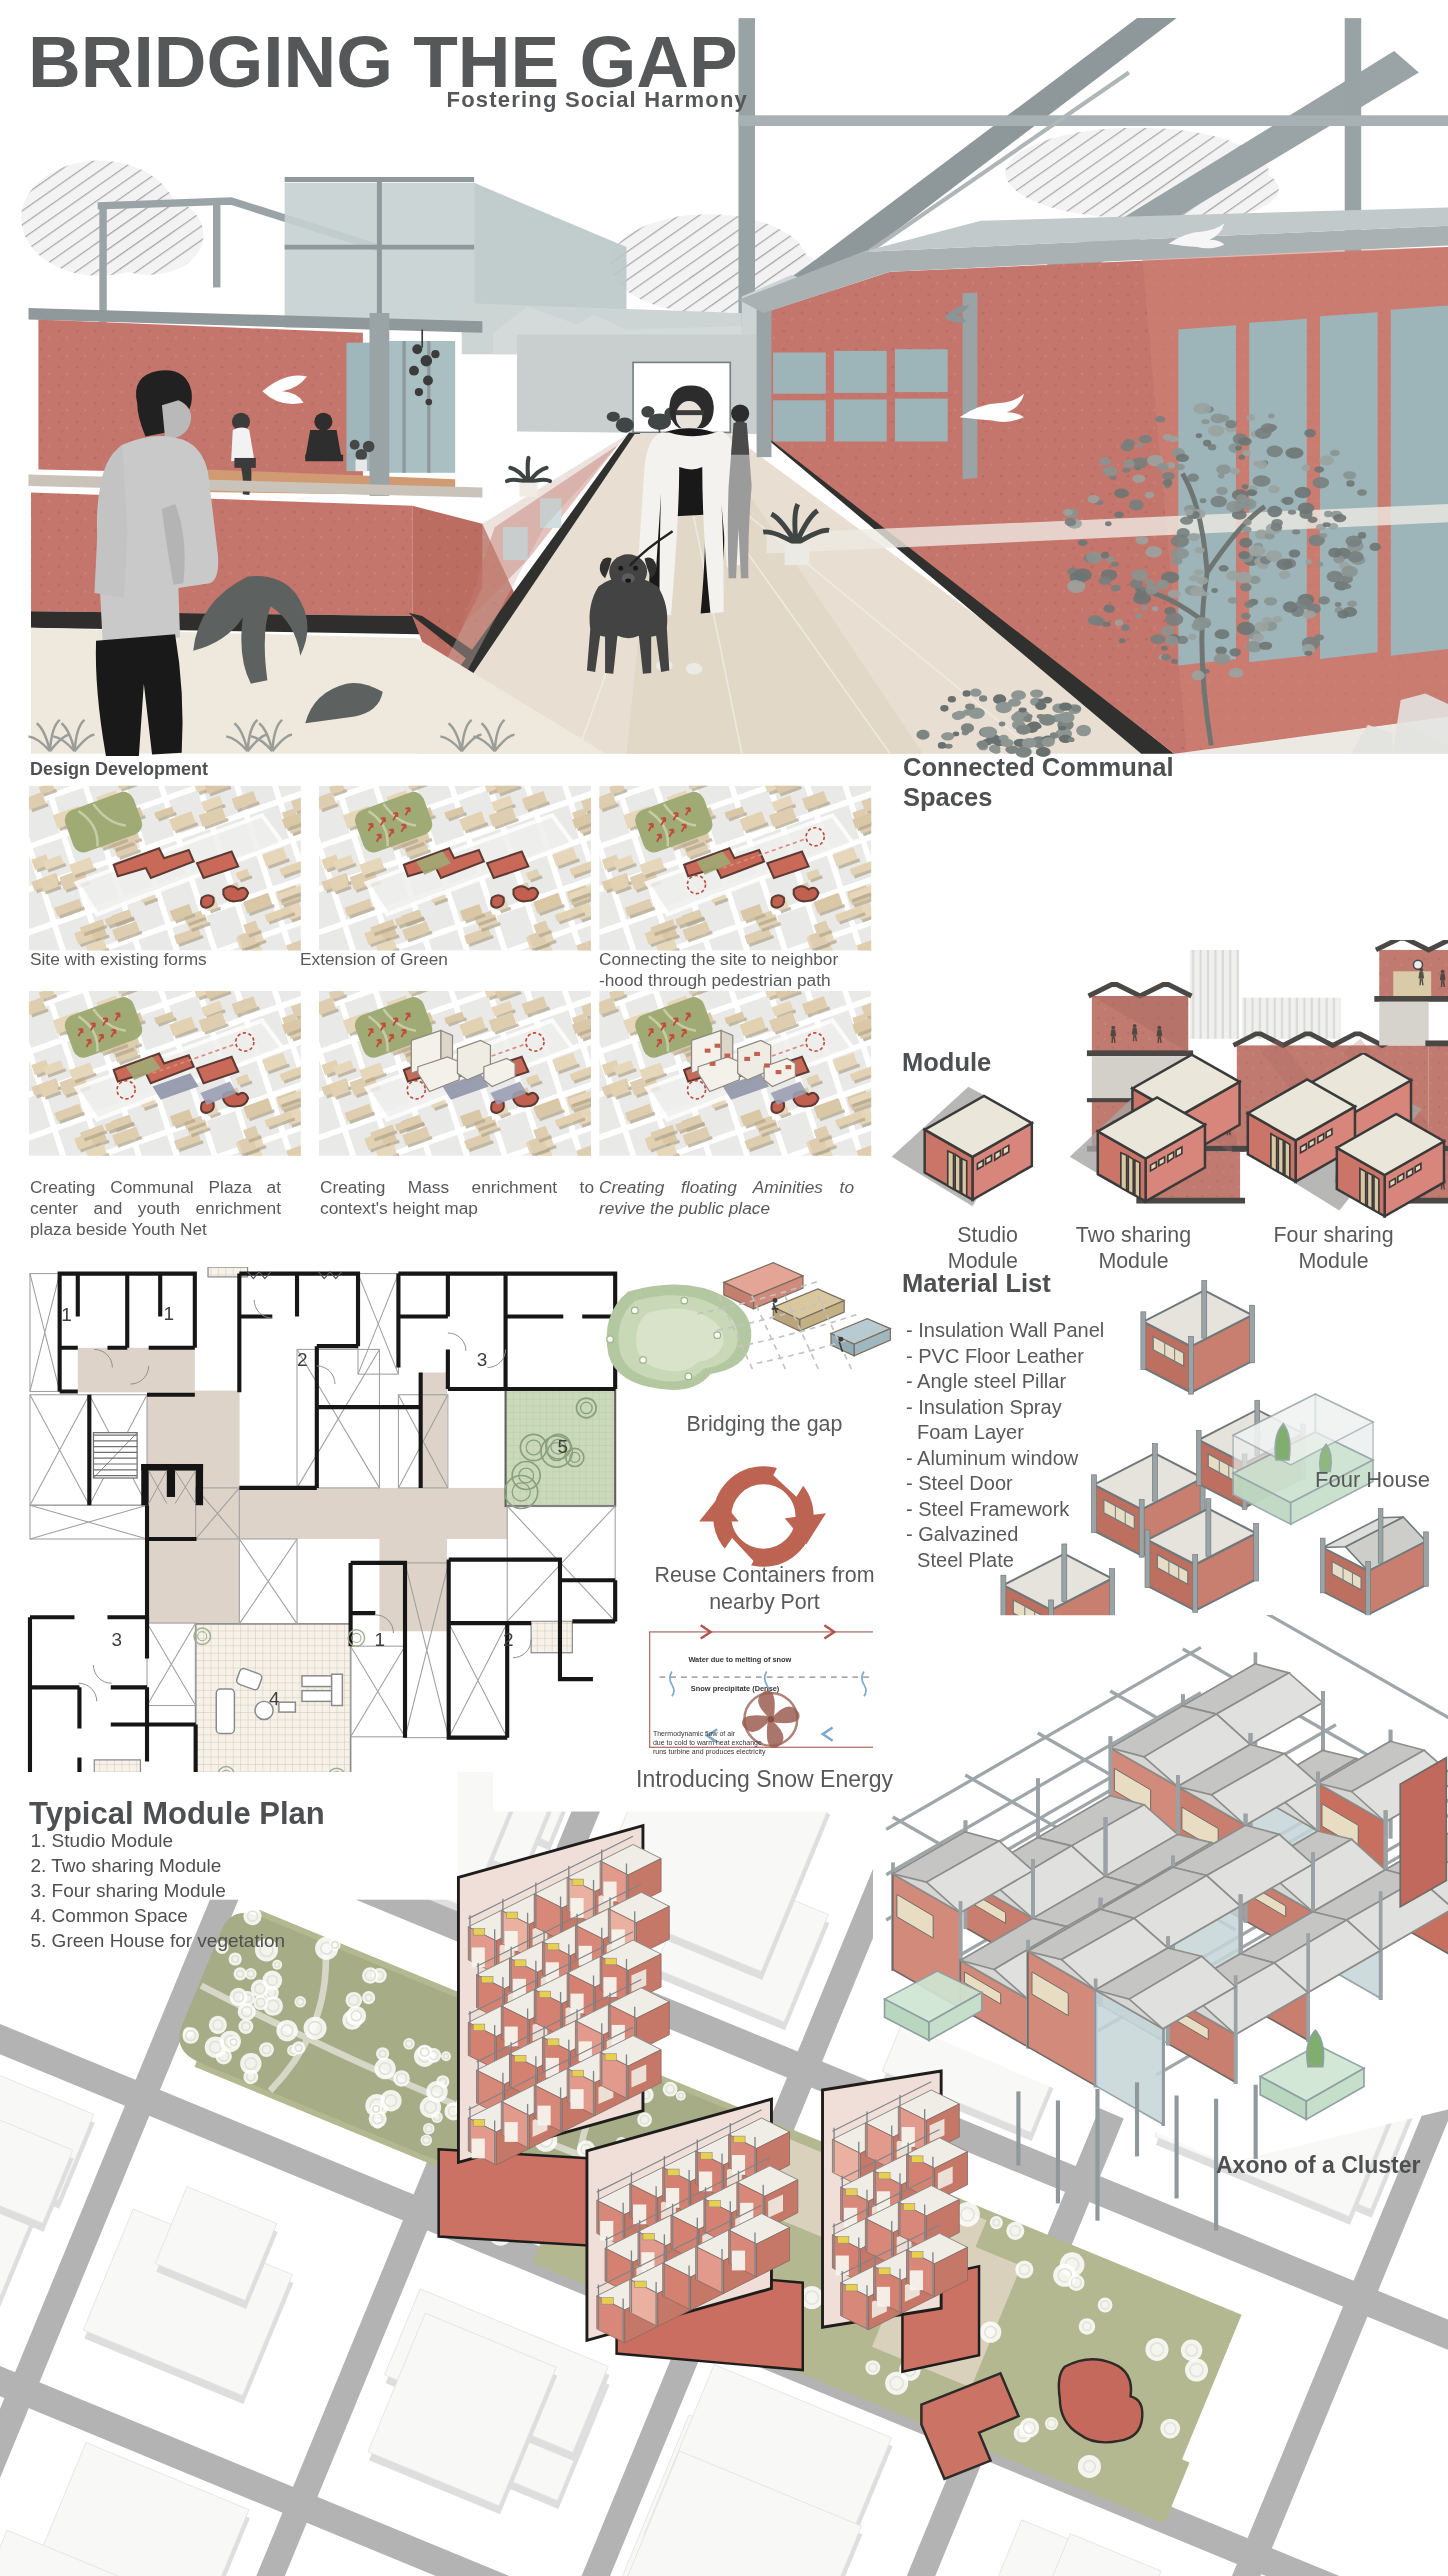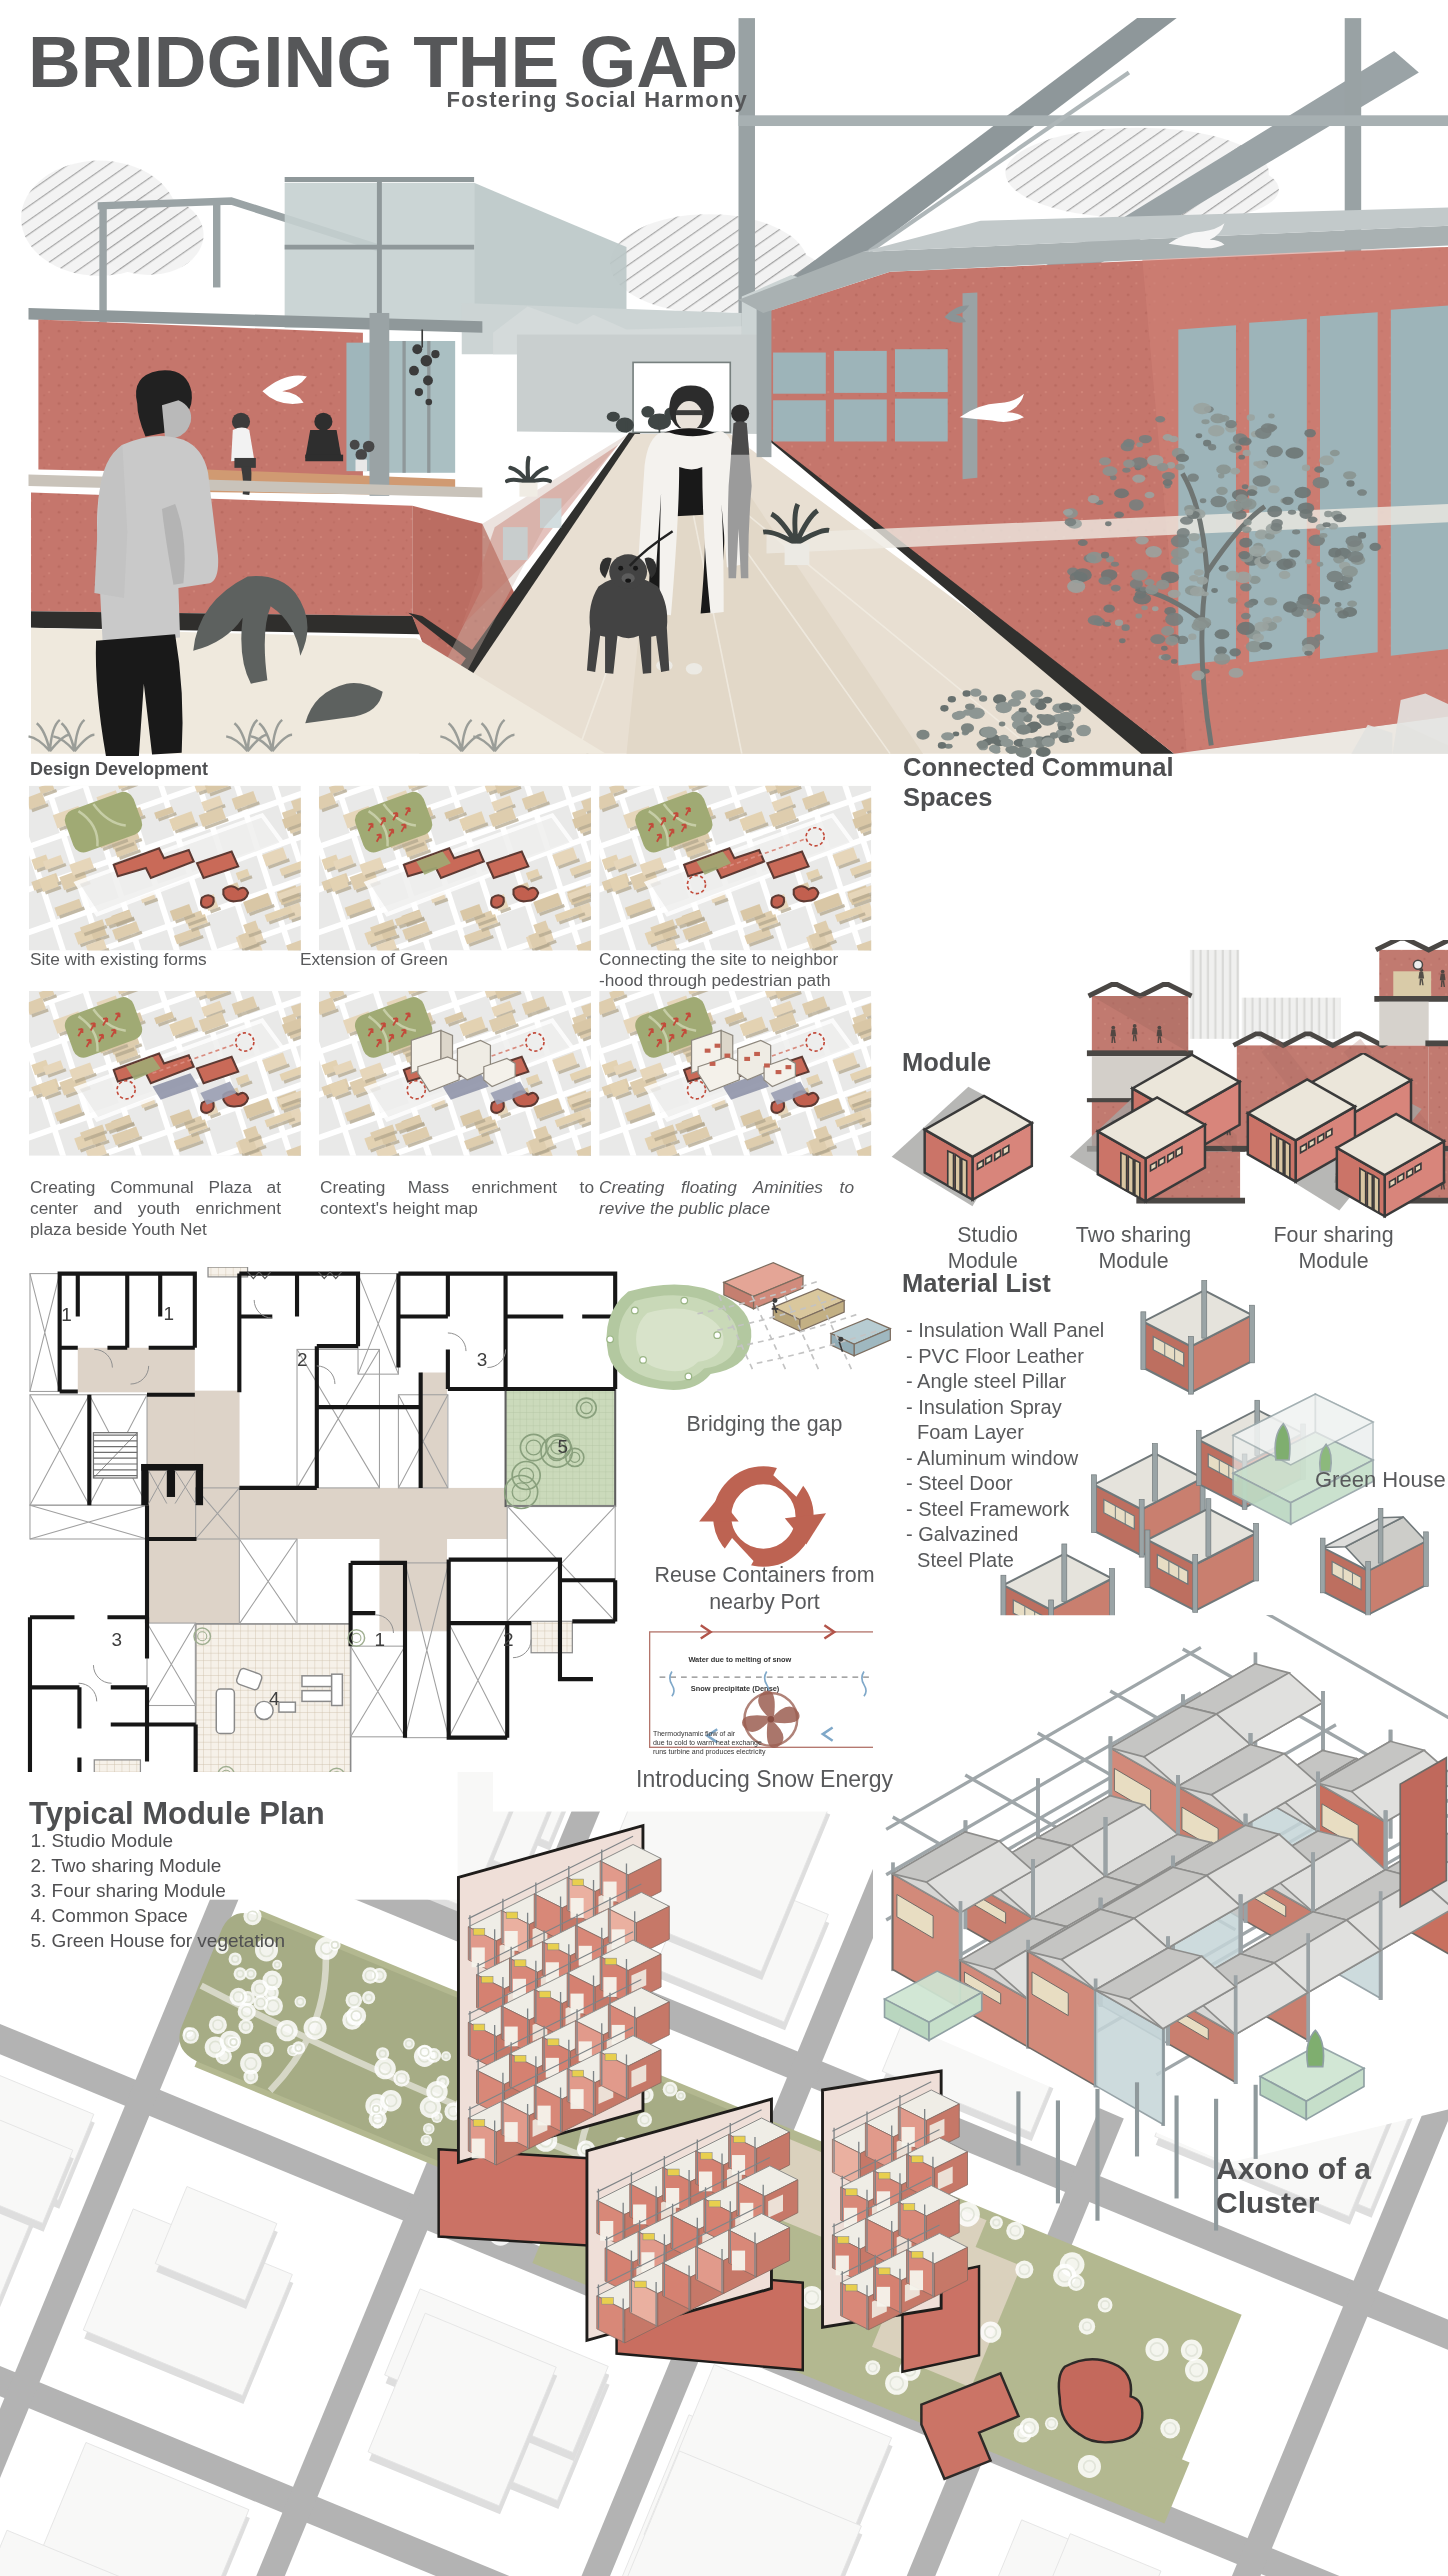--- a/index.html
+++ b/index.html
@@ -2894,26 +2894,26 @@
 <div class="abs cap" style="left:886px;top:1223px;width:132px;font-size:21.4px;line-height:25.5px;text-align:right;">Studio Module</div>
 
 <div class="abs cap" style="left:1055px;top:1223px;width:157px;font-size:21.4px;line-height:25.5px;text-align:center;">Two sharing Module</div>
 
 <div class="abs cap" style="left:1253px;top:1223px;width:161px;font-size:21.4px;line-height:25.5px;text-align:center;">Four sharing Module</div>
 
 <div class="abs hd" style="left:902px;top:1269px;font-size:25.5px;">Material List</div>
 
 <div class="abs cap" style="left:906px;top:1318px;font-size:20px;line-height:25.5px;">- Insulation Wall Panel<br>- PVC Floor Leather<br>- Angle steel Pillar<br>- Insulation Spray<br>&nbsp;&nbsp;Foam Layer<br>- Aluminum window<br>- Steel Door<br>- Steel Framework<br>- Galvazined<br>&nbsp;&nbsp;Steel Plate</div>
 
-<div class="abs cap" style="left:1315px;top:1467px;font-size:22px;">Green House</div>
+<div class="abs cap" style="left:1315px;top:1467px;font-size:22px;">Four House</div>
 
 <div class="abs cap" style="left:641px;top:1412px;width:247px;text-align:center;font-size:21.4px;">Bridging the gap</div>
 
 <div class="abs cap" style="left:641px;top:1562px;width:247px;text-align:center;font-size:21.4px;line-height:27px;">Reuse Containers from nearby Port</div>
 
 <div class="abs cap" style="left:616px;top:1766px;width:297px;text-align:center;font-size:23px;">Introducing Snow Energy</div>
 
 <div class="abs hd" style="left:29px;top:1796px;font-size:31px;">Typical Module Plan</div>
 
 <div class="abs cap" style="left:30.5px;top:1828px;font-size:19px;line-height:25px;color:#4f4f51;">1. Studio Module<br>2. Two sharing Module<br>3. Four sharing Module<br>4. Common Space<br>5. Green House for vegetation</div>
 
-<div class="abs hd" style="left:1216px;top:2152px;font-size:30px;">Axono of a Cluster</div>
+<div class="abs hd" style="left:1216px;top:2152px;font-size:23px;">Axono of a Cluster</div>
 </div>
 
 </body></html>

